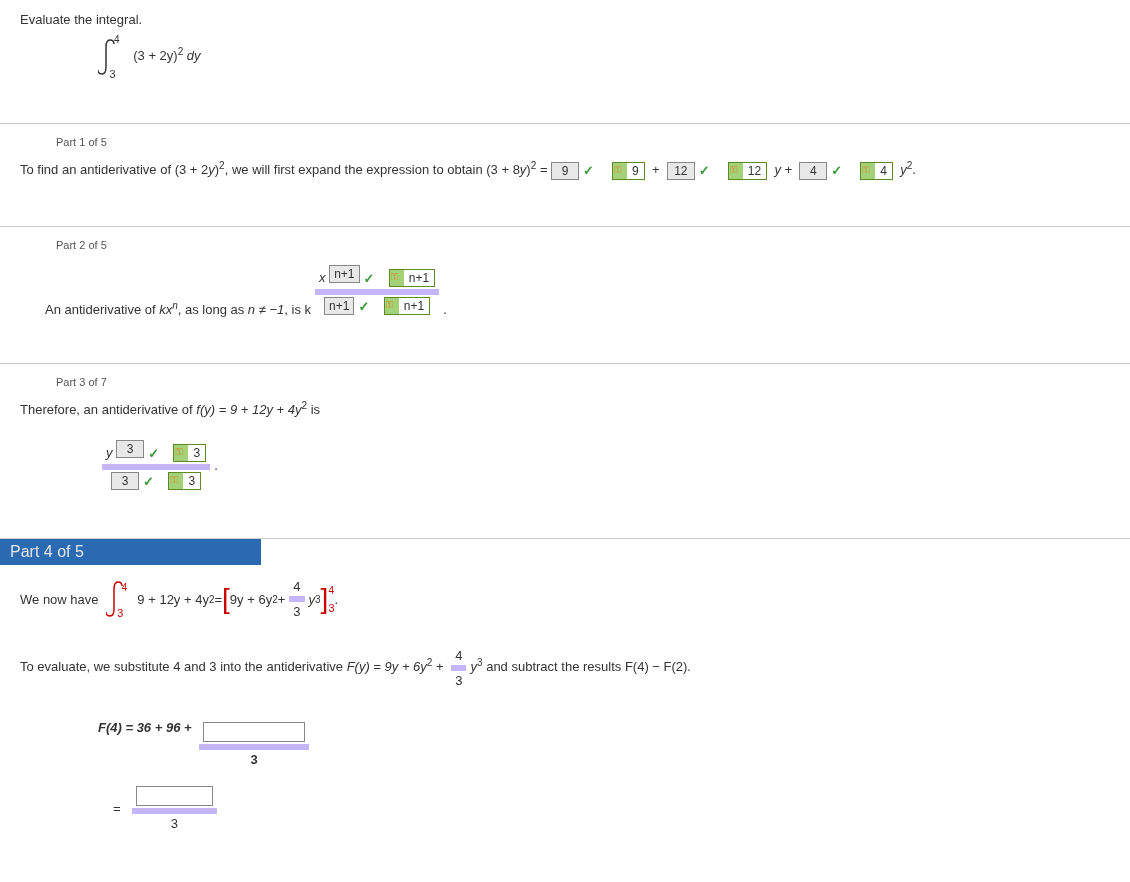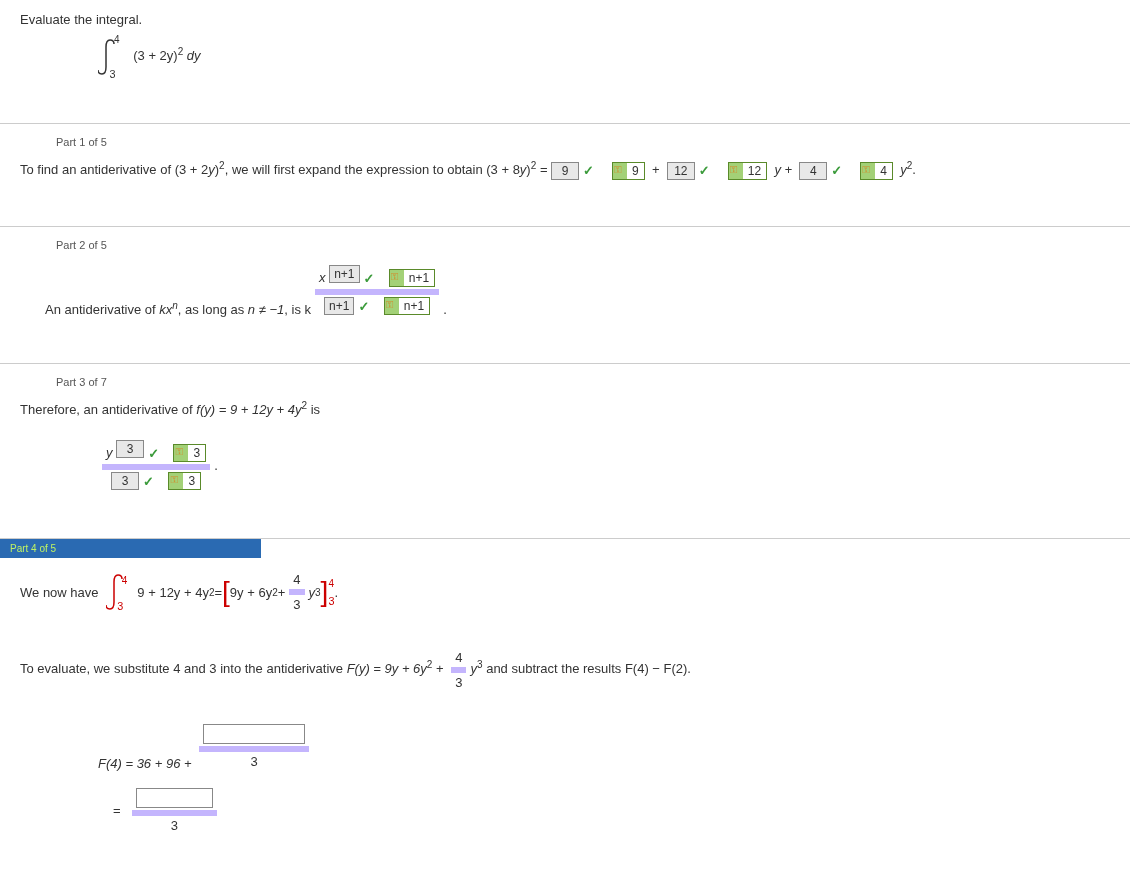--- a/index.html
+++ b/index.html
@@ -9,23 +9,23 @@
     margin: 0;
     padding: 0;
     width: 1130px;
   }
   .section {
     border-bottom: 1px solid #ccc;
     padding: 12px 20px 46px 20px;
   }
   .section-active-header {
     background: #2a6ab2;
-    color: #bef264;
+    color: #e5e5e5;
     padding: 4px 10px;
-    font-size: 10px;
+    font-size: 16px;
     display: inline-block;
     width: 241px;
   }
   .section-active {
     padding: 12px 20px 30px 20px;
   }
   .part-title {
     color: #555;
     font-size: 11px;
     margin-bottom: 12px;
@@ -215,25 +215,25 @@
       <svg class="integral-svg" width="20" height="40">
         <path d="M 12 3 Q 16 3 16 7 M 12 3 Q 8 3 8 10 L 8 30 Q 8 37 4 37 Q 0 37 0 33" stroke="#c00" stroke-width="1.5" fill="none"></path>
       </svg><sup class="red" style="position:relative;left:-4px;top:-12px">4</sup><sub class="red" style="position:relative;left:-14px;top:14px">3</sub>
       <span>9 + 12y + 4y</span><sup>2</sup><span> = </span>
       <span style="font-size:28px;font-weight:100" class="red">[</span><span>9y + 6y</span><sup>2</sup><span> + </span><span class="frac">
           <span class="num">4</span>
           <span class="den">3</span>
         </span><span class="ital">y</span><sup>3</sup><span style="font-size:28px;font-weight:100" class="red">]</span><span style="display:inline-block;vertical-align:middle;line-height:8px"><sup class="red">4</sup><br><sub class="red">3</sub></span>.
     </div>
 
-    <div style="margin-top:34px;">
+    <div style="margin-top:25px;">
       <span>To evaluate, we substitute 4 and 3 into the antiderivative  </span><span class="ital">F(y) = 9y + 6y</span><sup>2</sup><span> + </span><span class="frac"><span class="num">4</span><span class="den">3</span></span><span class="ital">y</span><sup>3</sup><span>  and subtract the results  F(4) − F(2).</span>
     </div>
 
-    <div class="math-indent" style="margin-top:30px;display:flex;align-items:flex-end;">
+    <div class="math-indent" style="margin-top:30px;display:flex;align-items:flex-start;font-weight:bold;">
       <span class="ital">F(4)  =  36 + 96 +</span>&nbsp;
       <span class="frac">
         <span class="num"><span class="input-blank" style="width:100px"></span></span>
         <span class="den">3</span>
       </span>
     </div>
 
     <div class="math-indent" style="margin-top:15px;margin-left:93px;display:flex;align-items:center;">
       <span>=</span>&nbsp;&nbsp;
       <span class="frac">

